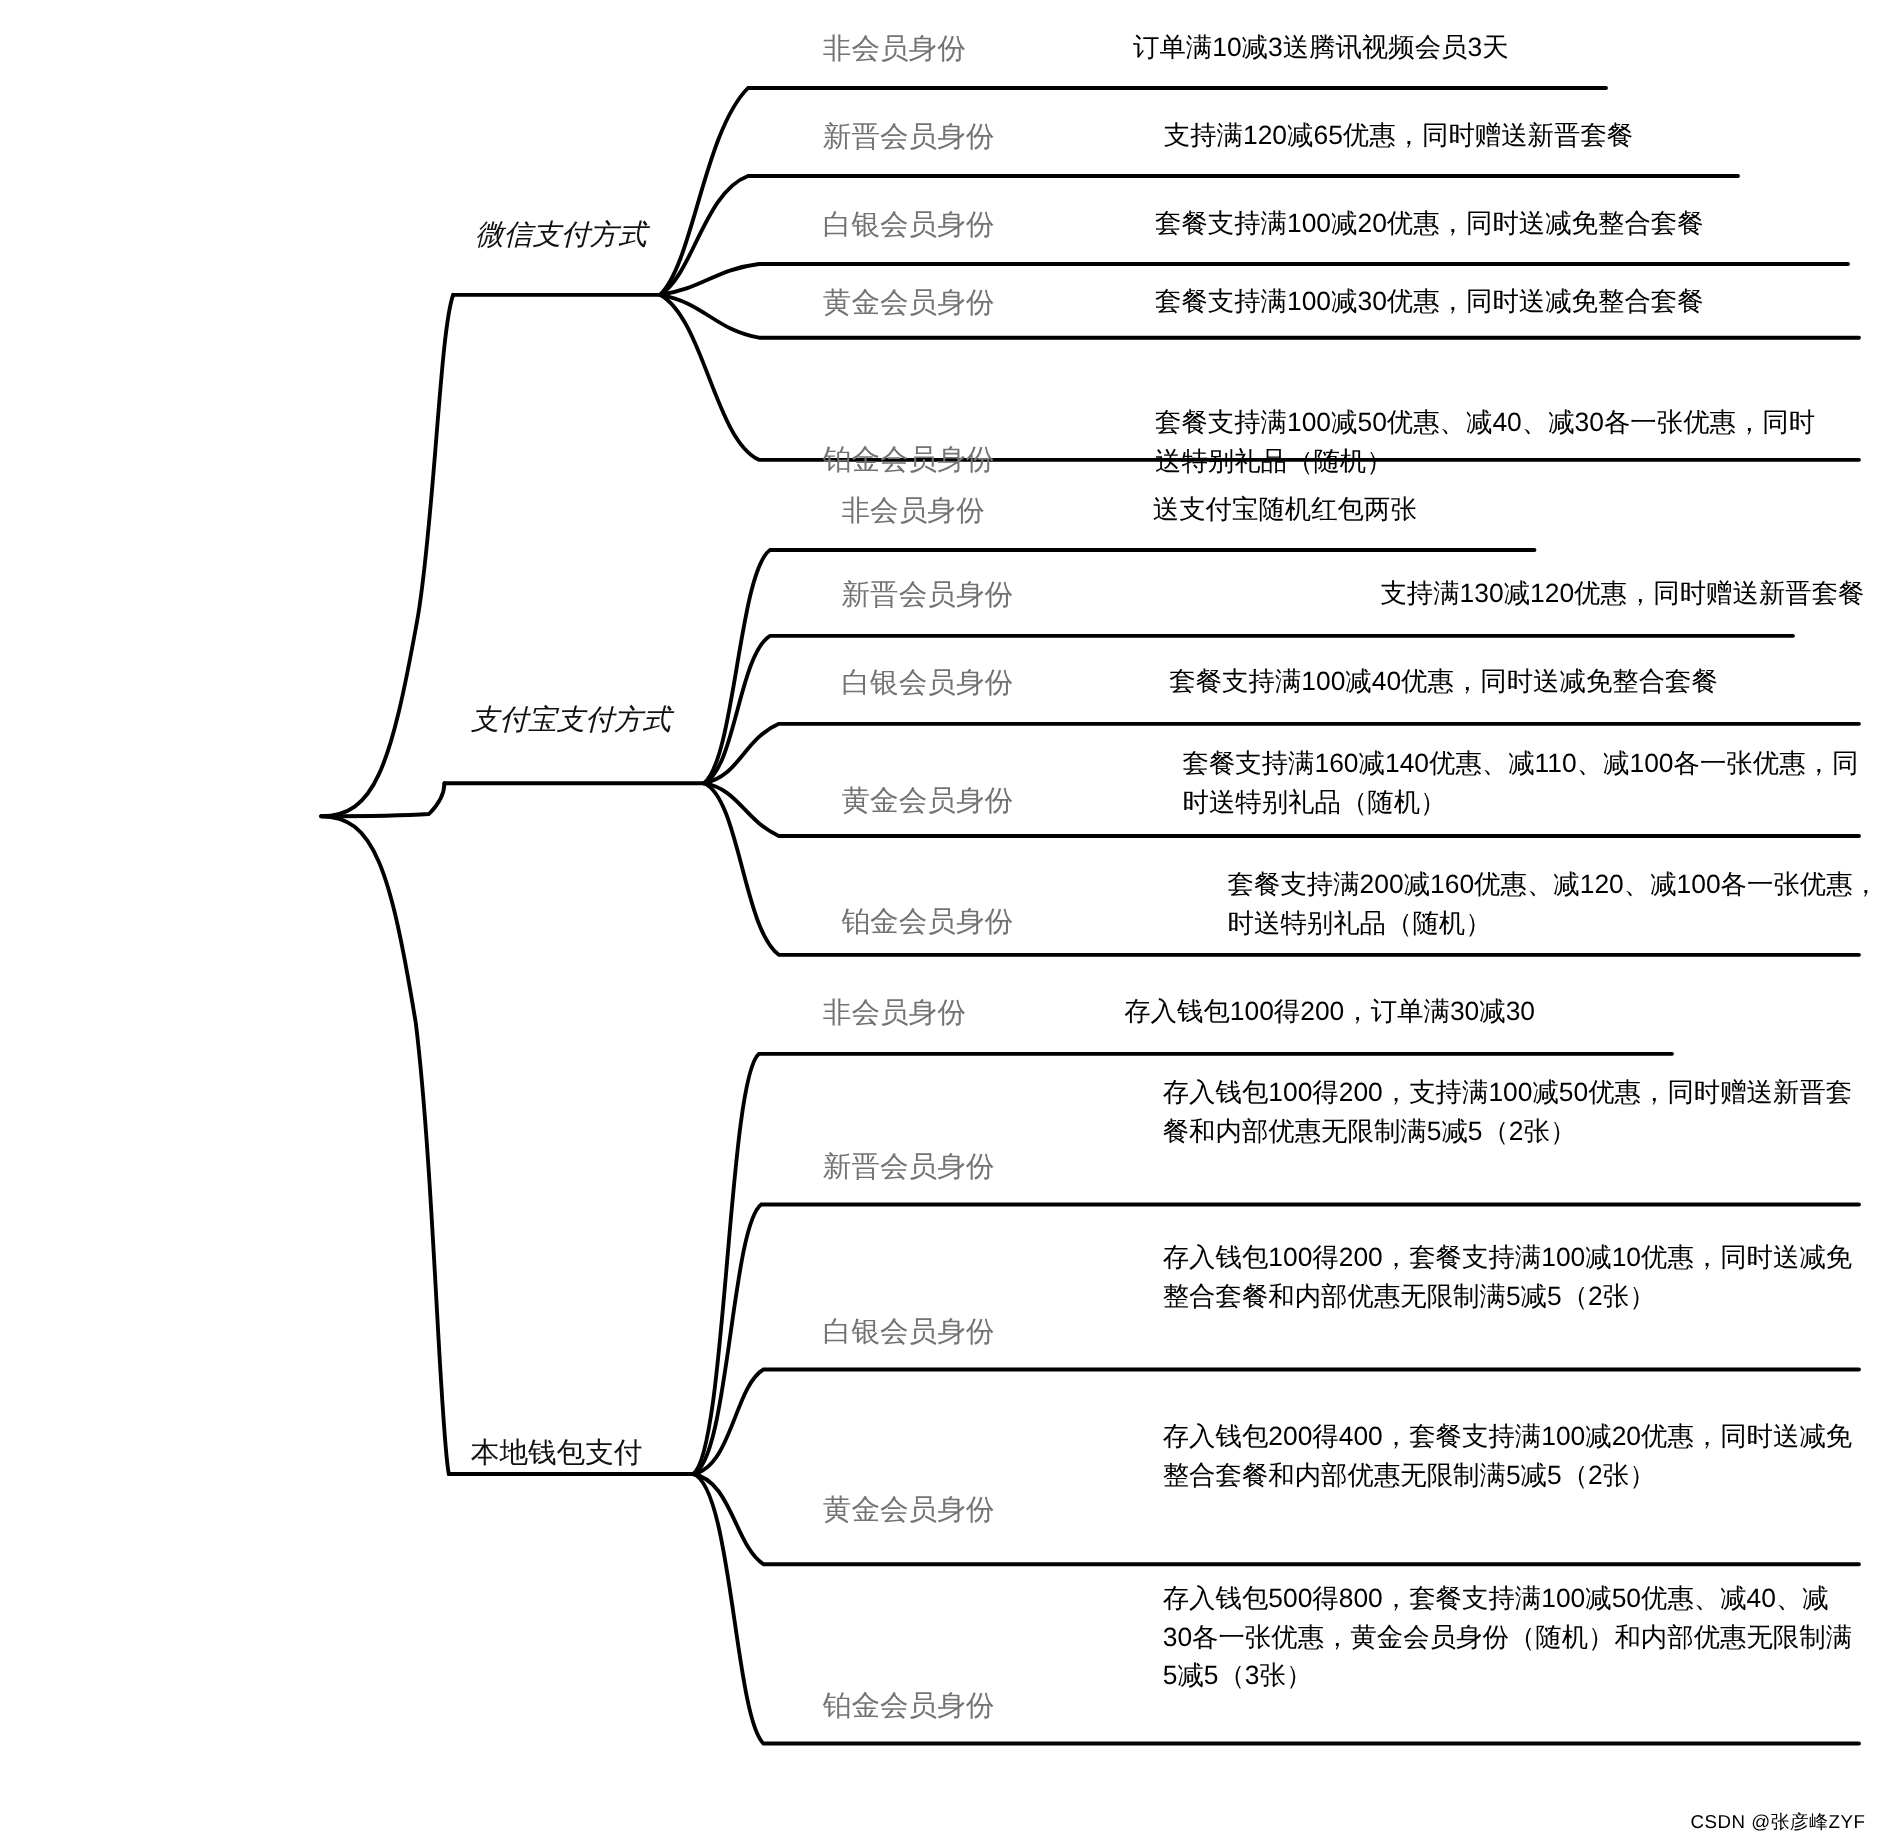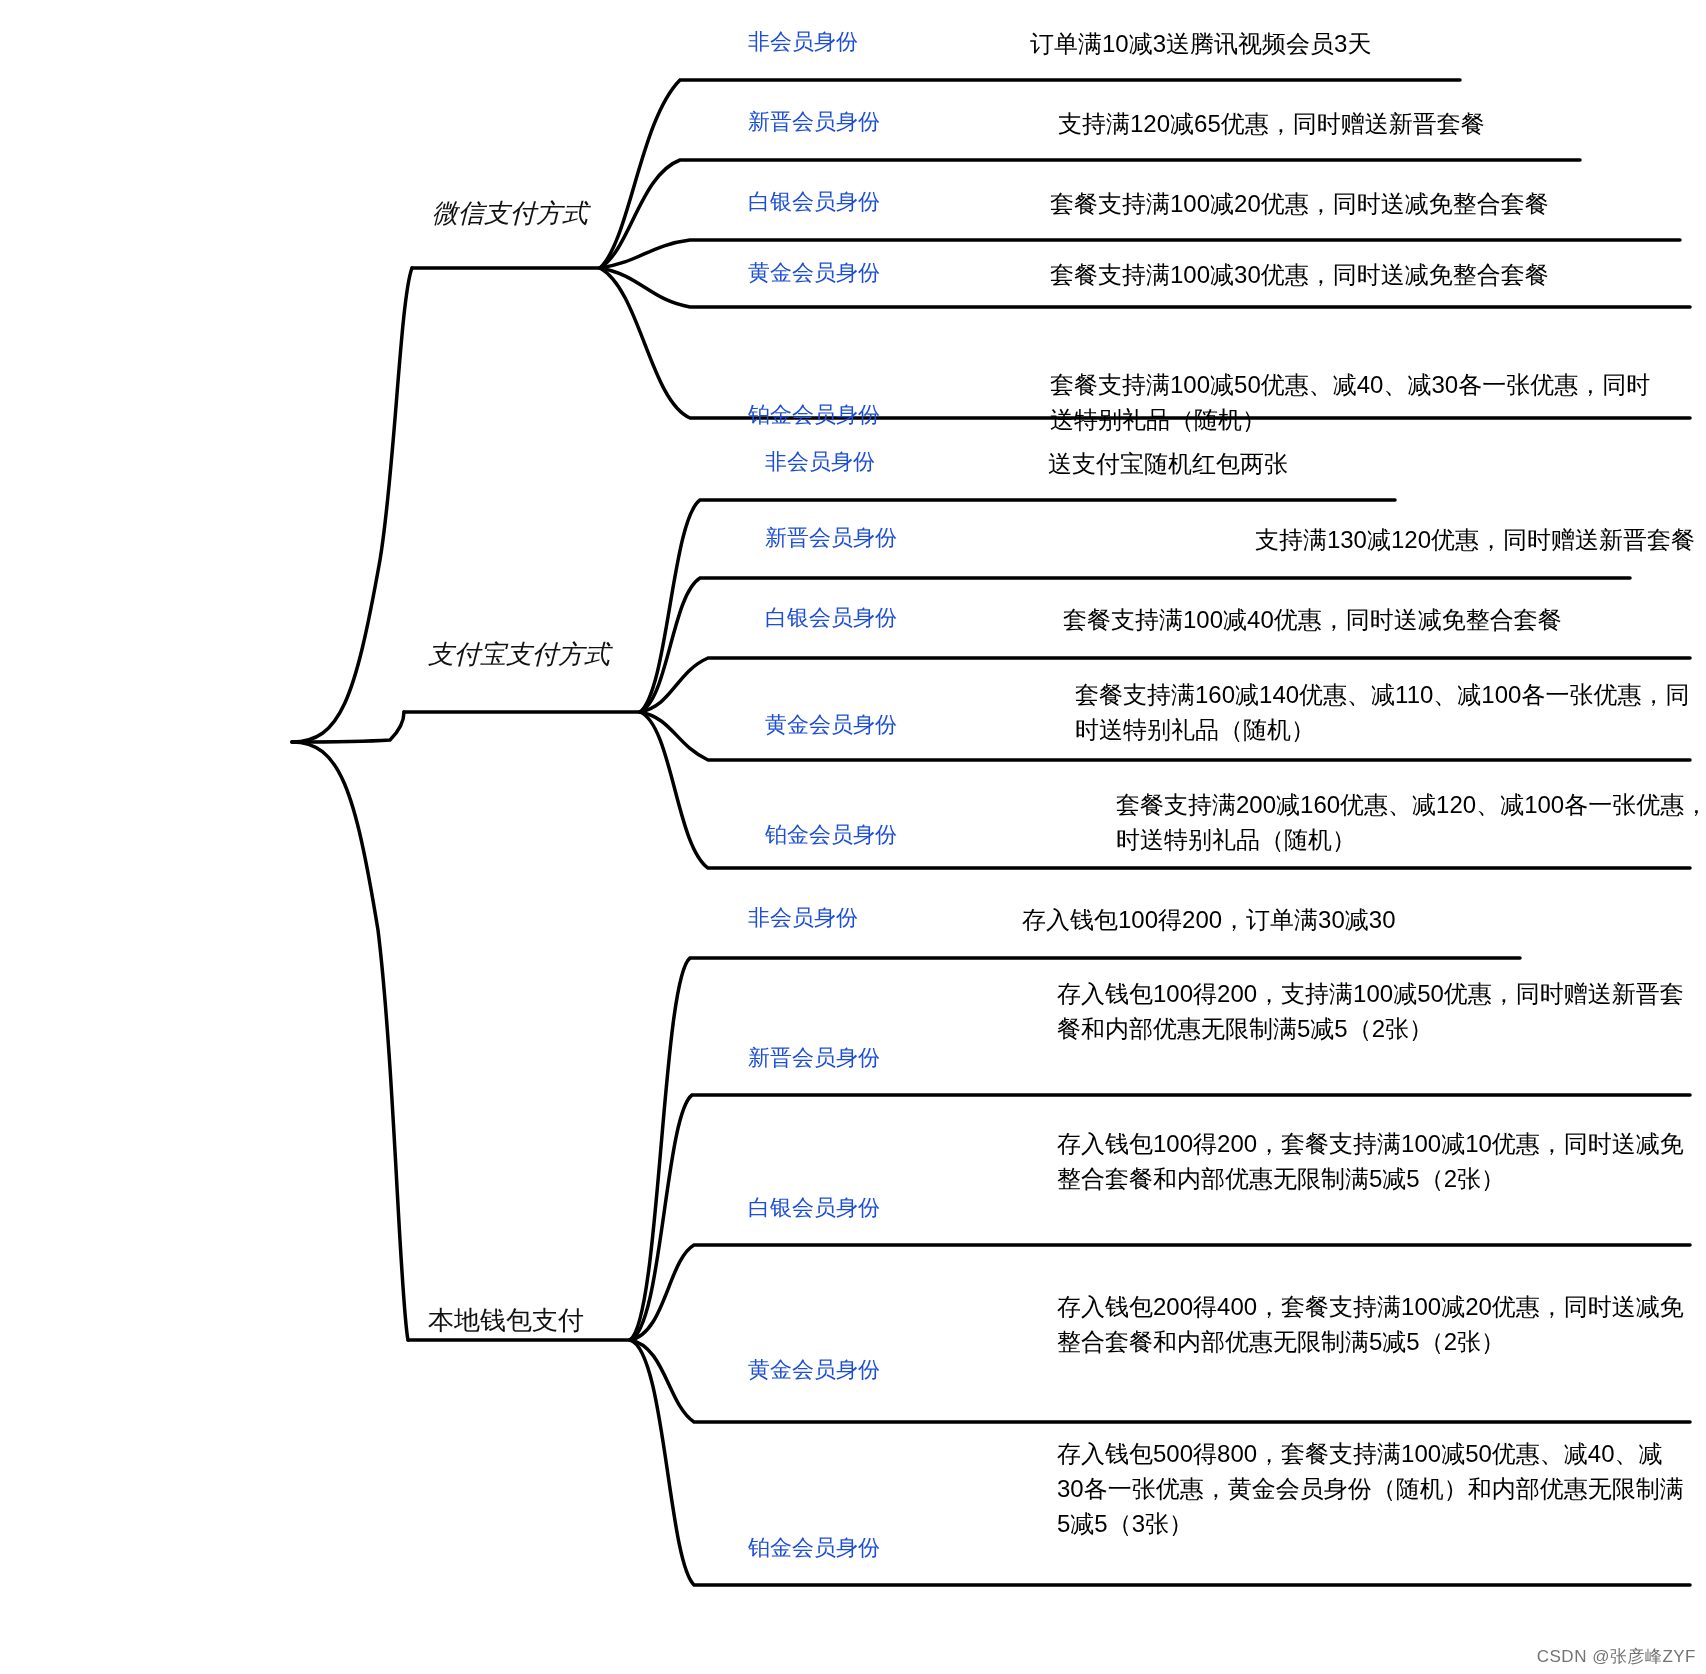--- a/index.html
+++ b/index.html
@@ -47,36 +47,36 @@
     box-sizing: border-box;
   }
   .branch-label {
     position: absolute;
     font-size: 26px;
     color: #111111;
     white-space: nowrap;
   }
   .member-label {
     position: absolute;
-    font-size: 22px;
-    color: #1d4ed8;
+    font-size: 26px;
+    color: #737373;
     white-space: nowrap;
   }
   .desc-text {
     position: absolute;
     font-size: 24px;
     color: #000000;
     line-height: 1.45;
   }
   .watermark {
     position: absolute;
     right: 10px;
     bottom: 6px;
     font-size: 17px;
-    color: #737373;
+    color: #000000;
     letter-spacing: 0.5px;
   }
 </style>
 </head>
 <body>
 
 <div id="mindmap">
 
   <svg class="links" viewBox="0 0 1706 1674" xmlns="http://www.w3.org/2000/svg">
     <g fill="none" stroke="#000000" stroke-width="3.5" stroke-linecap="round">

